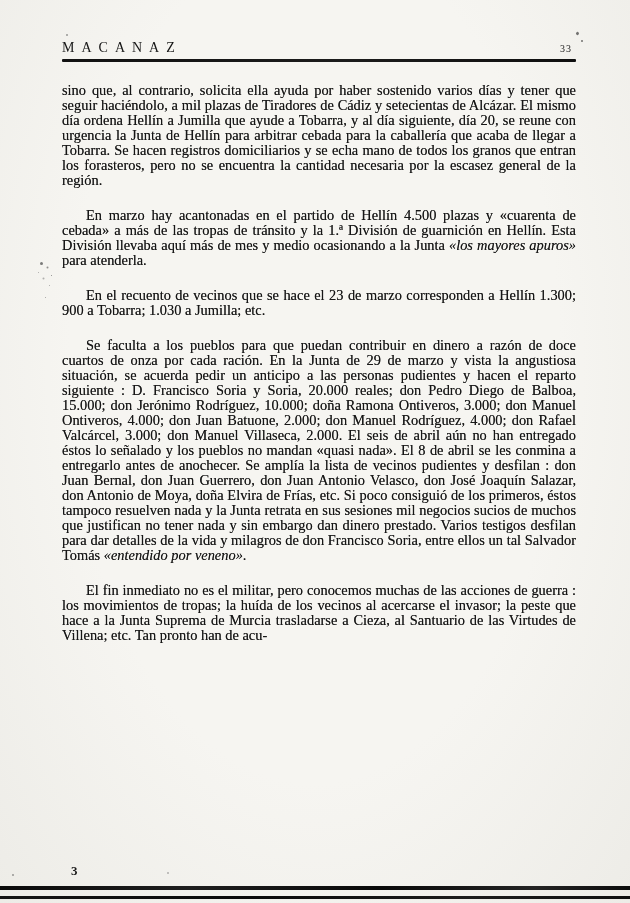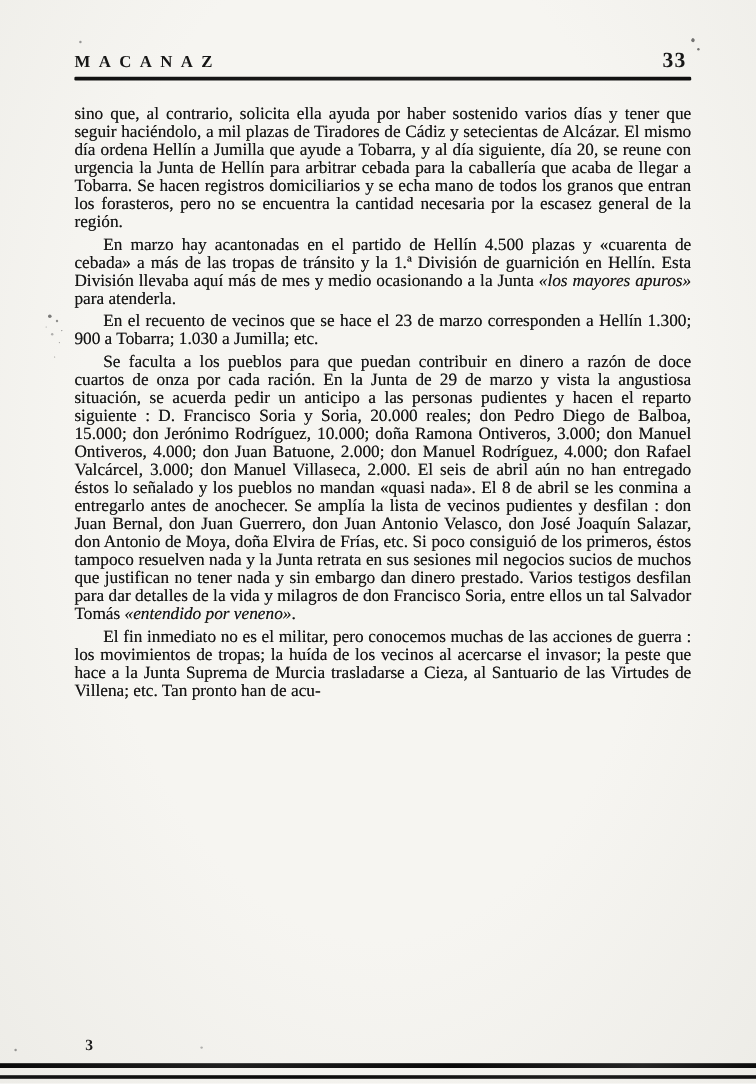--- a/index.html
+++ b/index.html
@@ -15,46 +15,46 @@
   .content {
     position: absolute;
     left: 62px;
     top: 40px;
     width: 514px;
   }
   .running-header {
     display: flex;
     justify-content: space-between;
     align-items: baseline;
-    font-weight: 700;
+    font-weight: 400;
   }
   .header-title {
     font-size: 14px;
     letter-spacing: 7px;
   }
   .page-number {
-    font-size: 18px;
+    font-size: 10px;
     letter-spacing: 1px;
     padding-right: 4px;
   }
   .header-rule {
     margin-top: 3px;
     height: 3px;
     background: linear-gradient(90deg, #111 0%, #1c1c1c 55%, #0f0f0f 100%);
     border-radius: 1px;
   }
   .body-text {
     margin-top: 21px;
     font-size: 14.4px;
     line-height: 15px;
     text-align: justify;
     text-shadow: 0 0 0.4px rgba(10,10,10,0.65);
   }
   .para { margin: 0; text-indent: 24px; }
-  .para + .para { margin-top: 4px; }
+  .para + .para { margin-top: 20px; }
   .para.no-indent { text-indent: 0; }
   .para i { font-style: italic; }
   .footer-mark {
     position: absolute;
     left: 71px;
     top: 863px;
     font-size: 13px;
     font-weight: 700;
     color: #1a1a1a;
   }

